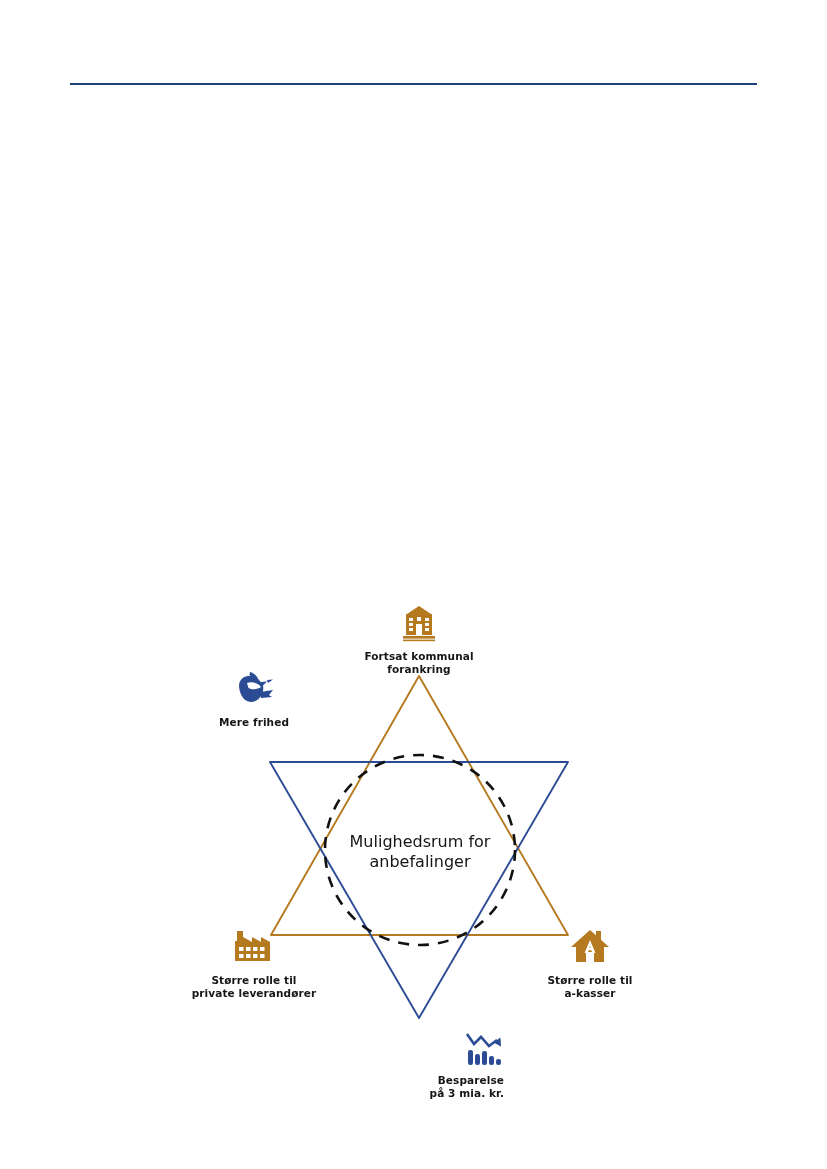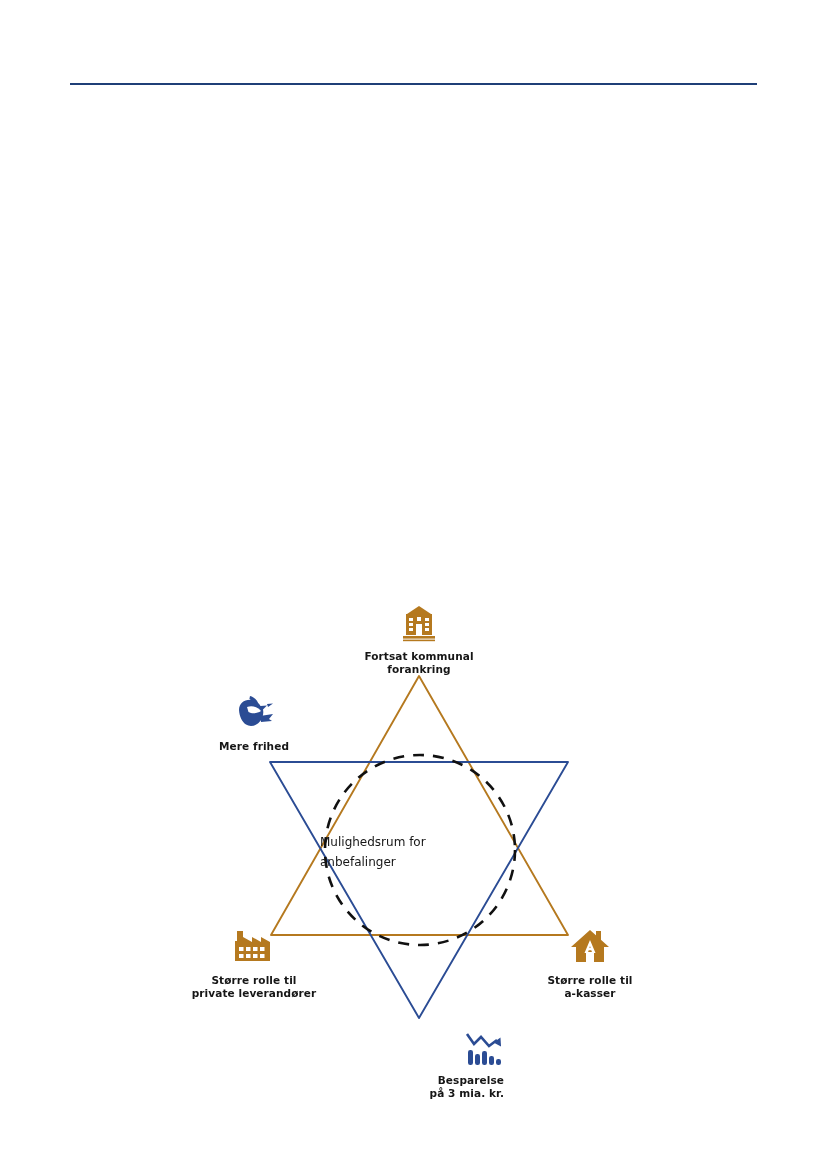--- a/index.html
+++ b/index.html
@@ -69,32 +69,33 @@
     font-size: 10.5px;
     font-weight: 700;
     line-height: 13px;
     letter-spacing: 0.1px;
     white-space: pre-line;
     color: #161616;
   }
 
   
   #node-top      { left: 334px; top: 44px; }
-  #node-left-up  { left: 169px; top: 134px; }
+  #node-left-up  { left: 169px; top: 110px; }
   #node-right-up { left: 501px; top: 120px; }
   #node-left-dn  { left: 169px; top: 368px; }
   #node-right-dn { left: 505px; top: 368px; }
   #node-bottom   { left: 334px; top: 468px; text-align: right; }
 
   #center-text {
     position: absolute;
     left: 320px;
     top: 272px;
     width: 200px;
-    font-size: 12px;
+    text-align: center;
+    font-size: 16px;
     line-height: 20px;
     color: #161616;
     white-space: pre-line;
   }
 </style>
 </head>
 <body>
 
 <div id="page">
 

